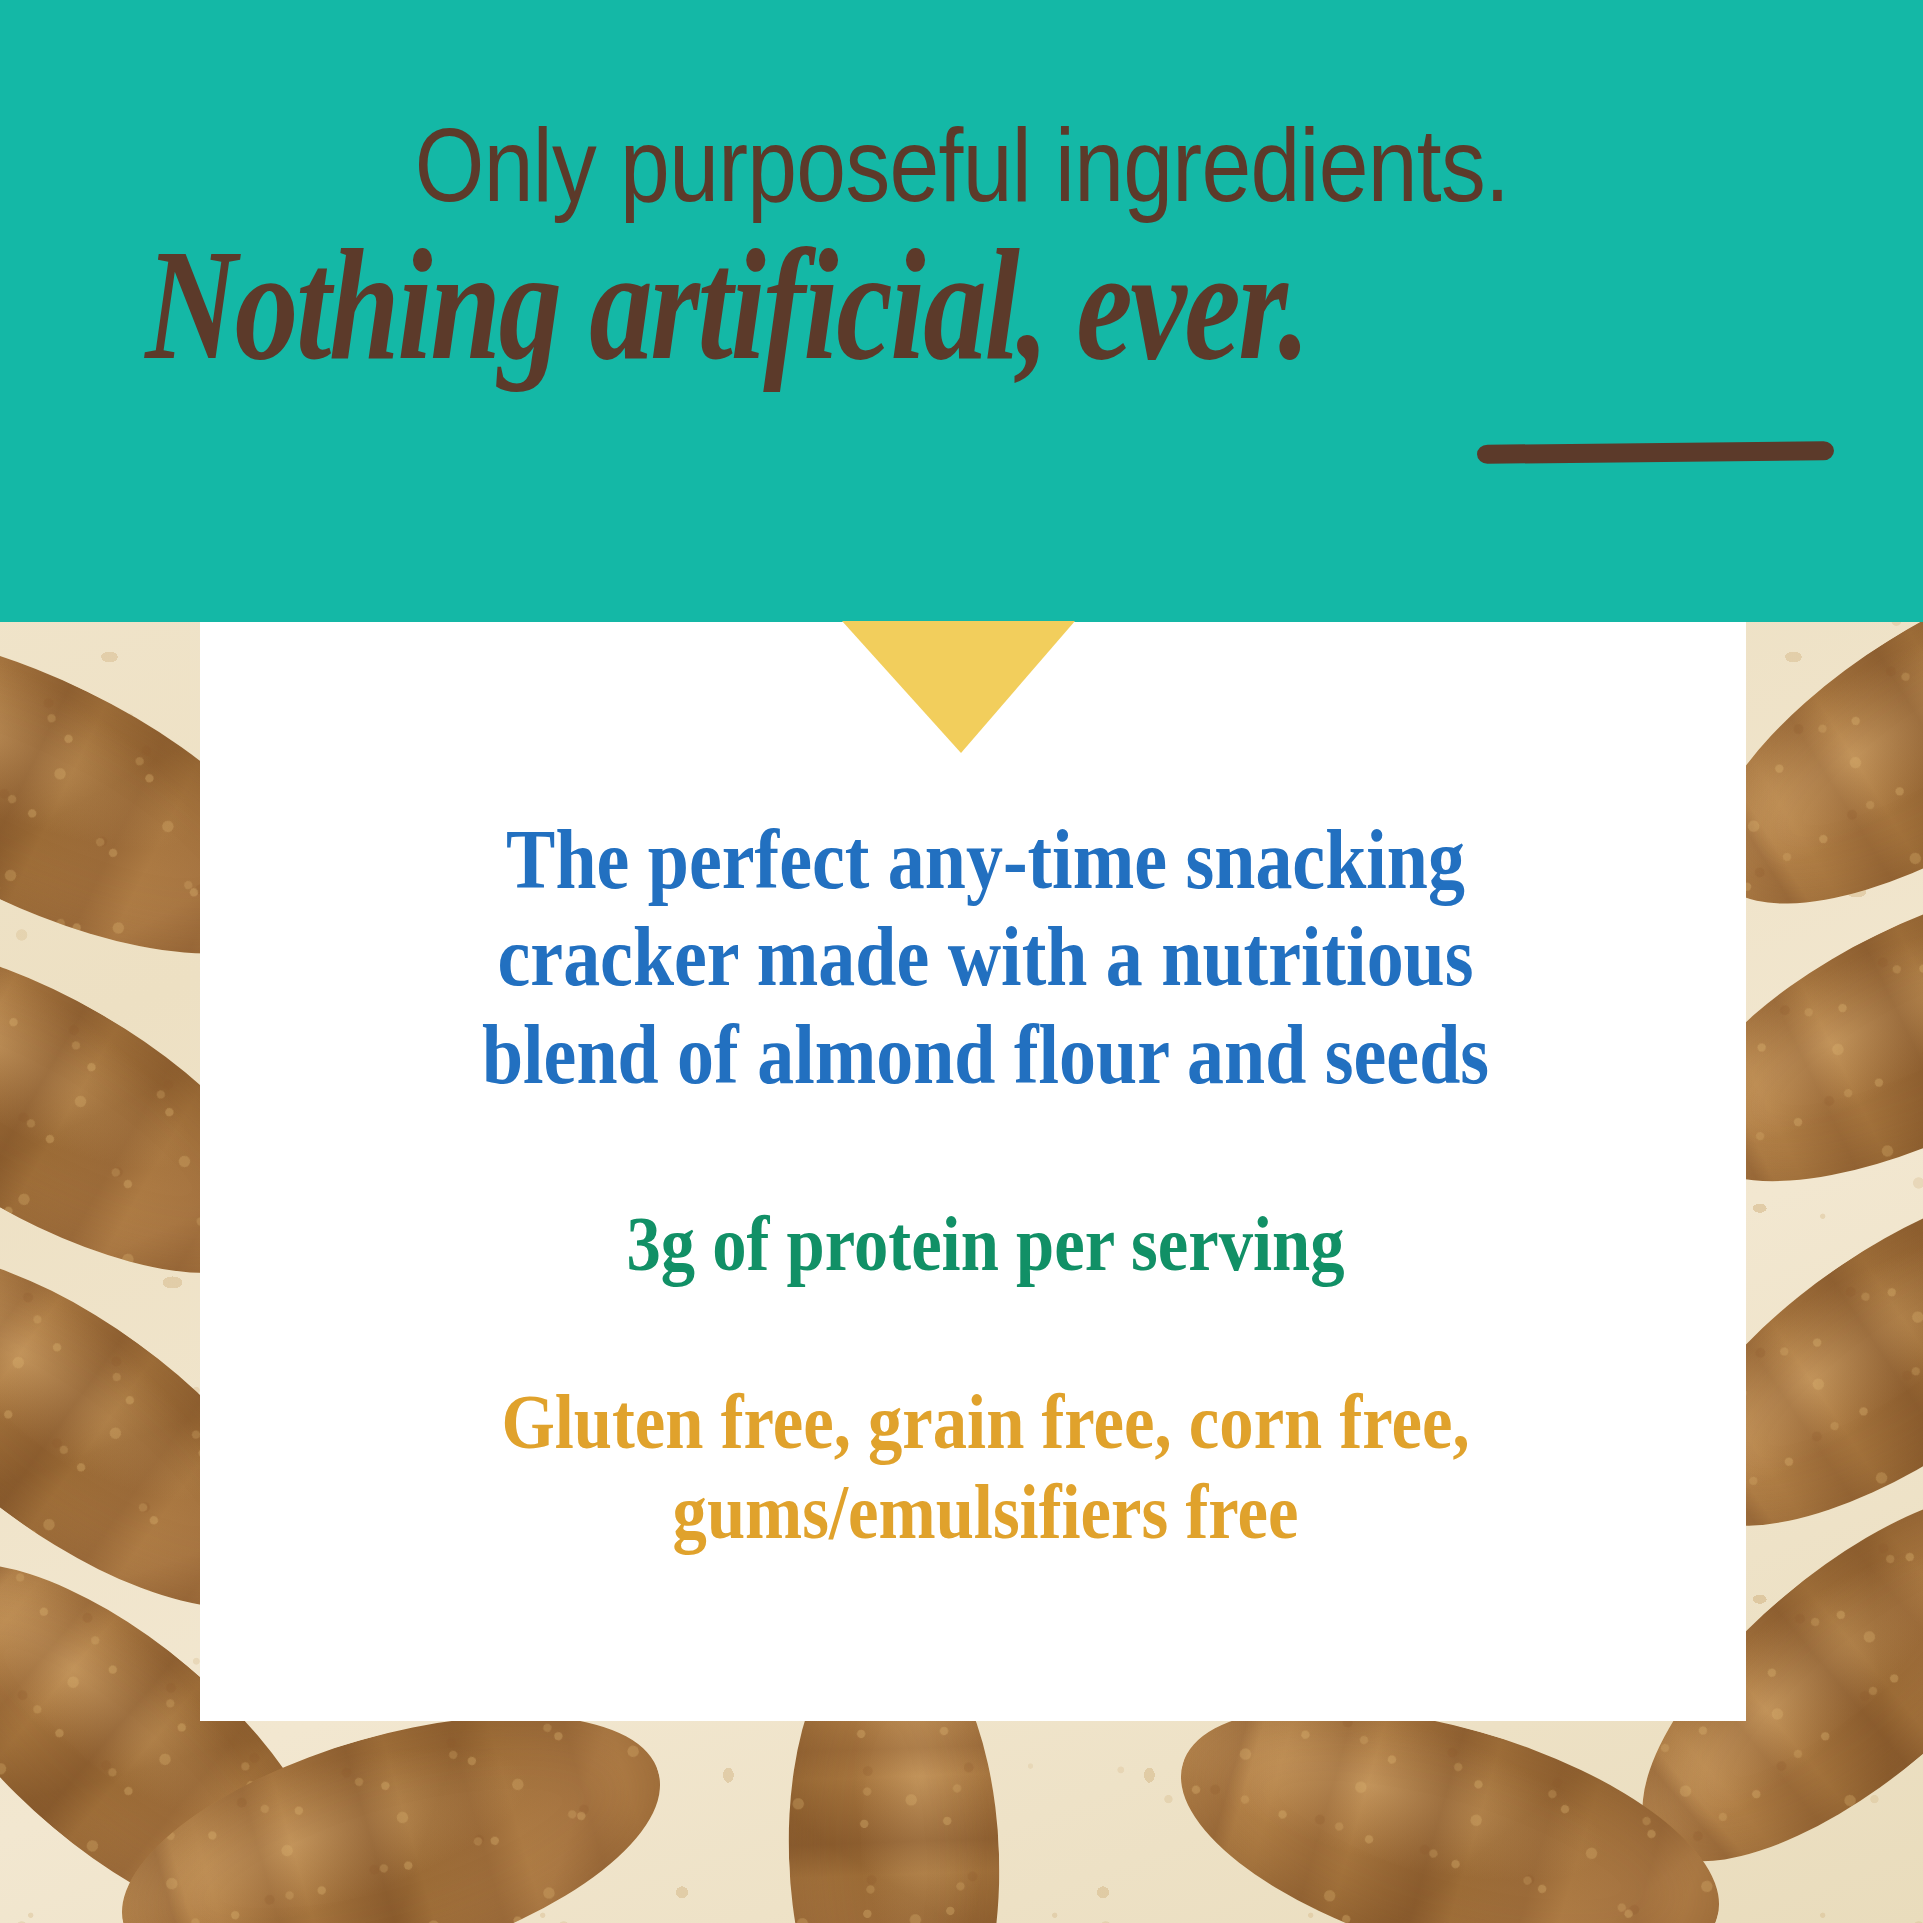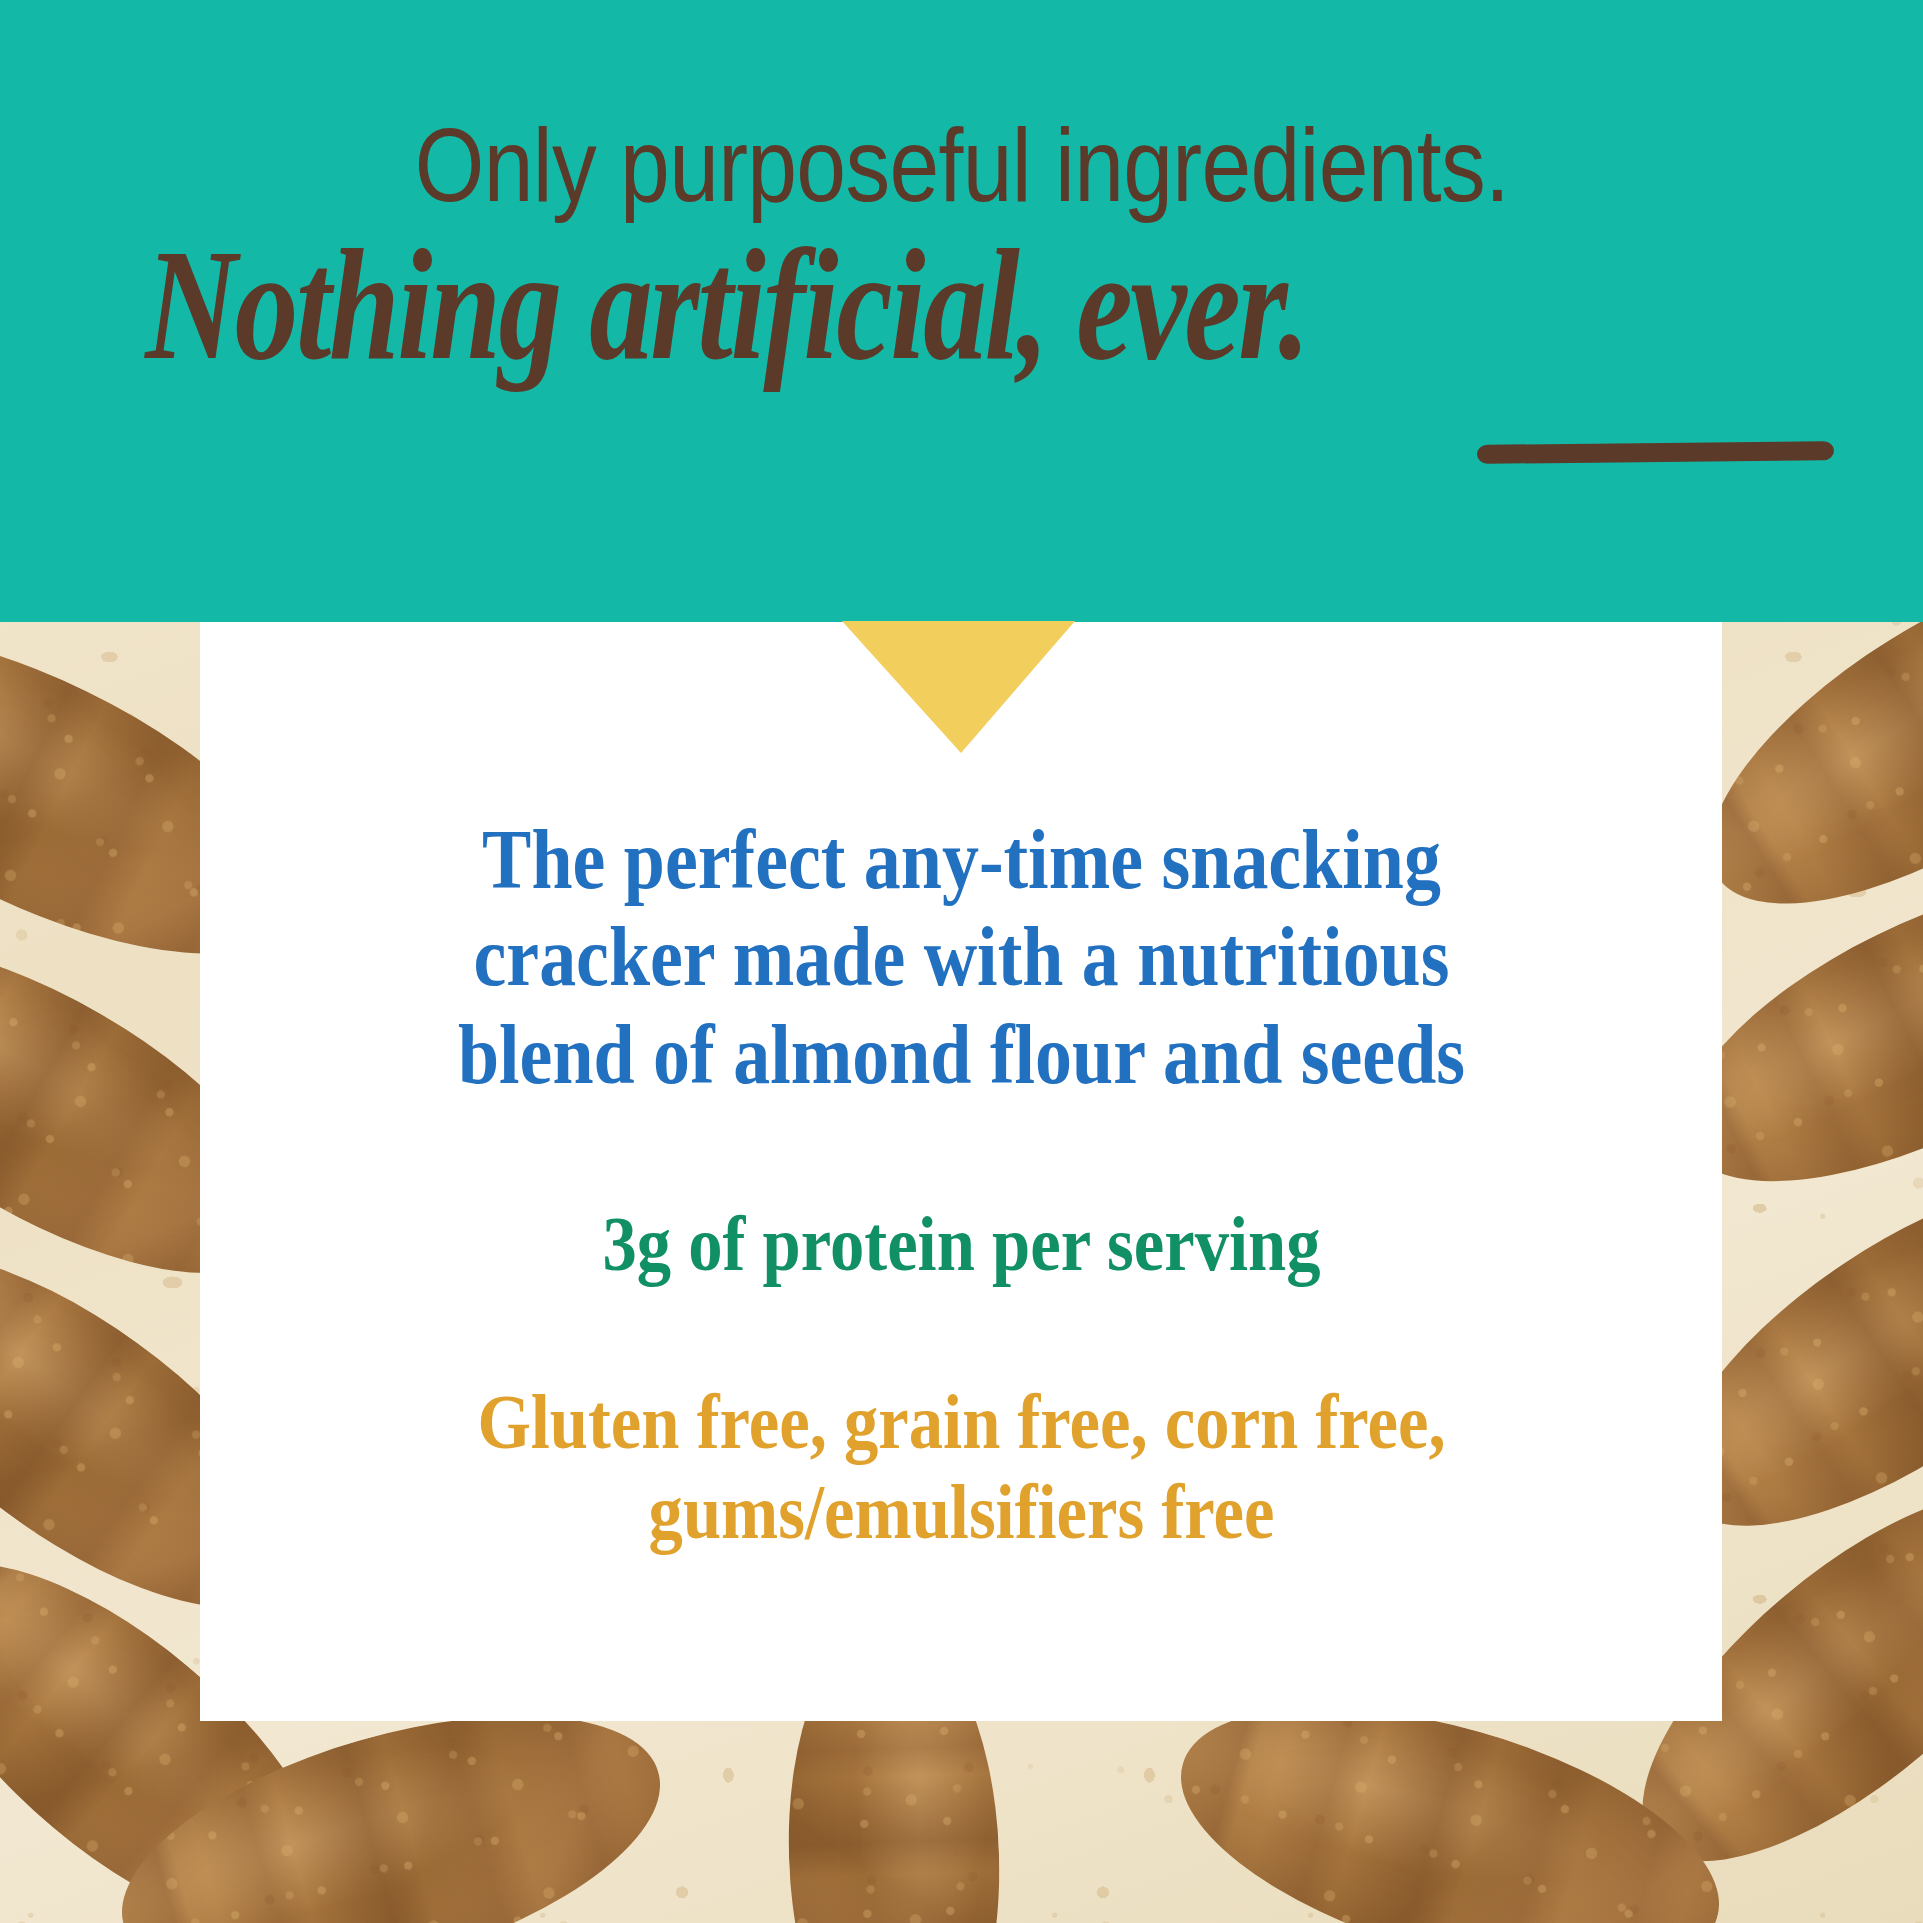--- a/index.html
+++ b/index.html
@@ -151,20 +151,21 @@
     position: absolute;
     left: 200px;
     top: 622px;
     width: 1522px;
     height: 1099px;
     background: #FFFFFF;
     z-index: 6;
     display: flex;
     flex-direction: column;
     align-items: center;
+    padding-left: 24px;
   }
   .blk {
     width: 1323px;
     text-align: center;
     font-family: "Liberation Serif", "DejaVu Serif", serif;
     font-weight: 700;
     line-height: 1.16;
   }
   .blk-blue {
     margin-top: 189px;

